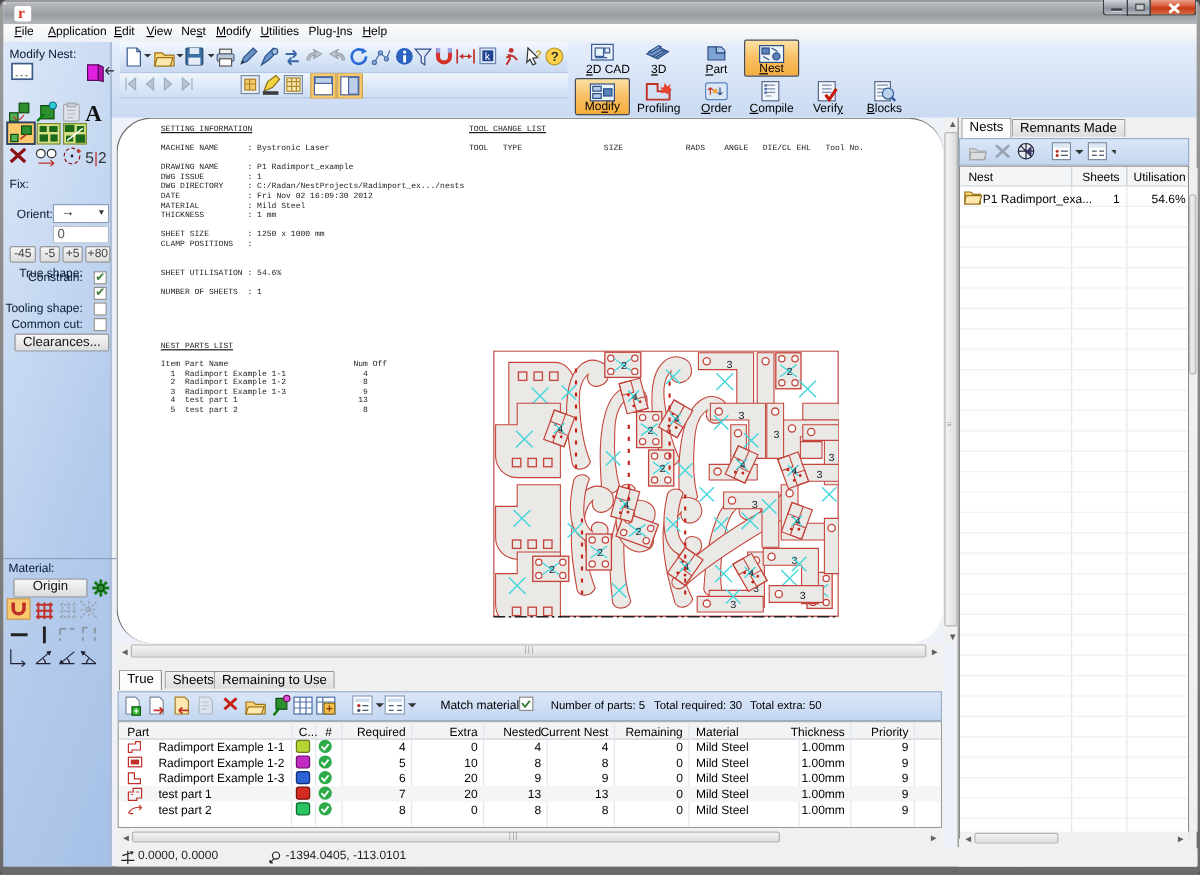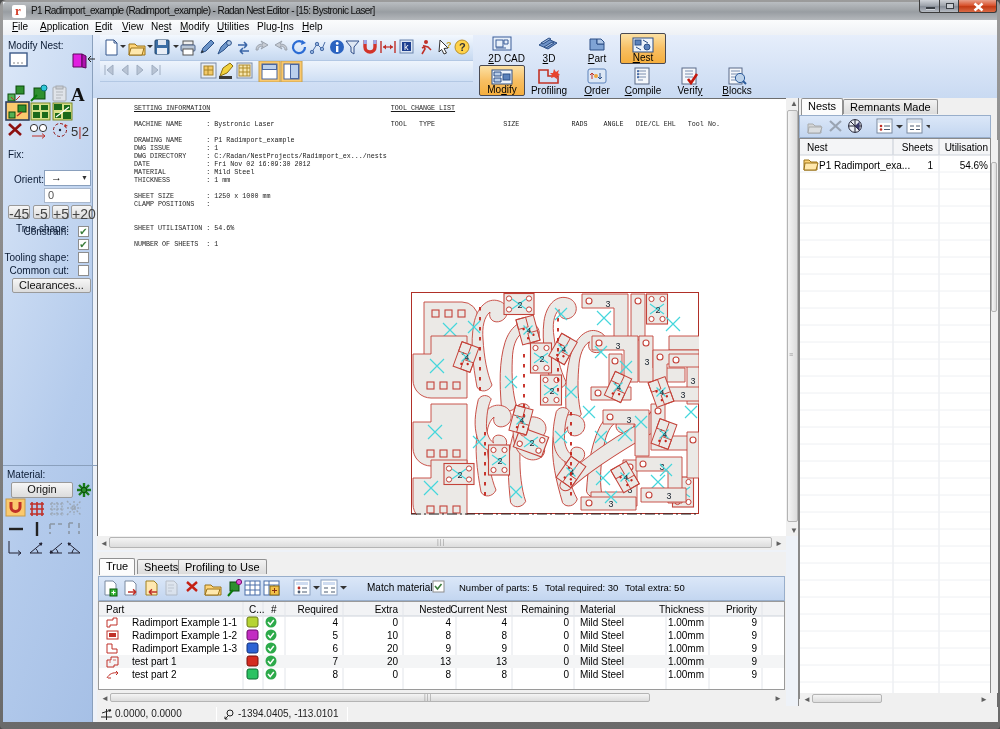--- a/index.html
+++ b/index.html
@@ -36,23 +36,23 @@
 .bigbtn { position:absolute; width:46px; height:31px; text-align:center; font-size:10px; color:#000; }
 .bigbtn .lbl { position:absolute; bottom:0px; width:100%; font-size:10px; }
 .bigbtn.on { background:linear-gradient(#fce1a4,#f8bf63 50%,#f5ae3d); border:1px solid #4a4a52; border-radius:2px;}
 .bigbtn u { text-decoration:underline; }
 .bicon { position:absolute; left:50%; transform:translateX(-50%); top:2px; }
 
 #lpanel { position:absolute; left:3px; top:35px; width:90px; height:687px;
   background:linear-gradient(110deg,#dce8f8,#b4cbec 60%,#a6c0e6); border-right:1px solid #8aa0bd;}
 #lpanel .cap { position:absolute; font-size:10px; color:#0a1a33; white-space:nowrap; }
 .ck { position:absolute; width:11px; height:11px; background:#fff; border:1px solid #8e8e8e; font-size:10px; line-height:10px; text-align:center; color:#3a7d3a; }
-.sbtn { position:absolute; height:14px; background:linear-gradient(#f6f6f6,#dcdcdc); border:1px solid #9a9a9a; border-radius:2px; font-size:14px; text-align:center; color:#444;}
-
-#doc { position:absolute; left:97px; top:98px; width:689px; height:438px; background:#fff; border-left:1px solid #6d6d6d; border-top:1px solid #6d6d6d; }
+.sbtn { position:absolute; height:14px; background:linear-gradient(#f6f6f6,#dcdcdc); border:1px solid #9a9a9a; border-radius:2px; font-size:10px; text-align:center; color:#444;}
+
+#doc { position:absolute; left:97px; top:98px; width:689px; height:438px; background:#fff; border-left:1px solid #6d6d6d; border-top:1px solid #6d6d6d;border-radius:29px; }
 #doc pre { font-family:"Liberation Mono",monospace; font-size:6.7px; line-height:8px; color:#1a1a1a; position:absolute; letter-spacing:0; }
 .hscroll { position:absolute; background:#f0f0f0; }
 .vscroll { position:absolute; background:#f0f0f0; }
 .thumb { position:absolute; background:linear-gradient(#f4f4f4,#dcdcdc); border:1px solid #b4b4b4; border-radius:2px;}
 .thumbv { position:absolute; background:linear-gradient(90deg,#f4f4f4,#dcdcdc); border:1px solid #b4b4b4; border-radius:2px;}
 .sarrow { position:absolute; font-size:8px; color:#606060; }
 
 #rpanel { position:absolute; left:798px; top:98px; width:199px; height:624px; background:#f0f0f0; border-left:1px solid #898989;}
 .tab { position:absolute; font-size:11px; color:#000; border:1px solid #919191; border-bottom:none; background:linear-gradient(#f2f2f2,#dcdcdc); padding:1px 6px; border-radius:2px 2px 0 0; height:15px;}
 .tab.active { background:#fcfcfc; height:17px; z-index:3;text-align:right;}
@@ -68,21 +68,20 @@
 svg { display:block; }
 </style>
 </head>
 <body>
 <div id="frame"></div>
 <div id="inner"></div>
 <div id="titlebar">
   <div id="ticon">
       <span>r</span>
     </div>
-  <div class="ttl">P1 Radimport_example (Radimport_example) - Radan Nest Editor - [15: Bystronic Laser]</div>
 </div>
 <div class="winbtn" id="btnmin">
     <span style="position:absolute;left:6px;top:7px;width:9px;height:3px;background:#3a3f45;border-bottom:1px solid #cfd3d8;"></span>
   </div>
 <div class="winbtn" id="btnmax">
     <span style="position:absolute;left:6px;top:3px;width:8px;height:6px;border:1.5px solid #3a3f45;background:#c8ccd1;"></span>
   </div>
 <div class="winbtn" id="btncls">
     <svg style="position:absolute;left:14px;top:2px;" width="11" height="10">
       <path d="M1.5 1.5l8 7m0-7l-8 7" stroke="#fff" stroke-width="2.4"></path>
@@ -387,21 +386,21 @@
  <div class="cap" style="left:5px;top:114px;">Fix:</div>
  <div class="cap" style="left:11px;top:139px;">Orient:</div>
  <div class="abs" style="left:41px;top:135px;width:47px;height:16px;background:#fff;border:1px solid #8aa0bd;">
    <span style="position:absolute;left:6px;top:0px;font-size:11px;">→</span>
    <span style="position:absolute;right:2px;top:3px;font-size:7px;color:#333;">▼</span>
     </div>
  <div class="abs" style="left:41px;top:153px;width:47px;height:15px;background:#fff;border:1px solid #aab8cc;font-size:11px;color:#555;padding-left:3px;">0</div>
  <div class="sbtn" style="left:5px;top:170px;width:22px;">-45</div>
  <div class="sbtn" style="left:30px;top:170px;width:17px;">-5</div>
  <div class="sbtn" style="left:49px;top:170px;width:17px;">+5</div>
- <div class="sbtn" style="left:68px;top:170px;width:21px;">+20</div>
+ <div class="sbtn" style="left:68px;top:170px;width:21px;">+80</div>
  <div class="cap" style="right:23px;top:191px;">Constrain:</div>
     <div class="ck" style="left:75px;top:191px;">✔</div>
  <div class="cap" style="right:23px;top:188px;">True shape:</div>
     <div class="ck" style="left:75px;top:204px;">✔</div>
  <div class="cap" style="right:23px;top:217px;">Tooling shape:</div>
     <div class="ck" style="left:75px;top:217px;"></div>
  <div class="cap" style="right:23px;top:230px;">Common cut:</div>
     <div class="ck" style="left:75px;top:230px;"></div>
  <div class="sbtn" style="left:9px;top:243px;width:79px;height:15px;font-size:11px;color:#111;">Clearances...</div>
  <div class="abs" style="left:0;top:430px;width:94px;height:1px;background:#8aa0bd;"></div>
@@ -466,20 +465,28 @@
 MATERIAL          : Mild Steel
 THICKNESS         : 1 mm
 
 SHEET SIZE        : 1250 x 1000 mm
 CLAMP POSITIONS   :
 
 
 SHEET UTILISATION : 54.6%
 
 NUMBER OF SHEETS  : 1</pre>
+  <pre style="left:36px; top:187px; line-height:7.5px;"><u>NEST PARTS LIST</u>
+
+Item Part Name                          Num Off
+  1  Radimport Example 1-1                4
+  2  Radimport Example 1-2                8
+  3  Radimport Example 1-3                9
+  4  test part 1                         13
+  5  test part 2                          8</pre>
   <div id="nest" style="position:absolute; left:313px; top:193px;">
       <svg width="288" height="223" viewBox="0 0 288 223">
         <rect x="0.5" y="0.5" width="287" height="221" fill="#fff" stroke="#b03028" stroke-width="1"></rect>
         <path d="M13,10 h38 a16,16 0 0 1 16,16 v30 a16,16 0 0 1 -16,16 h-10 v-12 h-16 v12 h-12 z" fill="#ebe9e6" stroke="#c4433a" stroke-width="0.9"></path>
         <rect x="21" y="18" width="7" height="7" fill="none" stroke="#c4433a" stroke-width="1.1"></rect>
         <rect x="34" y="18" width="7" height="7" fill="none" stroke="#c4433a" stroke-width="1.1"></rect>
         <rect x="47" y="18" width="7" height="7" fill="none" stroke="#c4433a" stroke-width="1.1"></rect>
         <path d="M32,31 L46,45 M46,31 L32,45" stroke="#45d6dc" stroke-width="1.2" fill="none"></path>
         <path d="M20,44 h36 v62 h-36 a18,18 0 0 1 -18,-18 v-26 h18 z" fill="#ebe9e6" stroke="#c4433a" stroke-width="0.9"></path>
         <rect x="16" y="90" width="7" height="7" fill="none" stroke="#c4433a" stroke-width="1.1"></rect>
@@ -895,21 +902,21 @@
  <div class="vscroll" style="left:192px; top:42px; width:7px; height:553px;">
   <div class="thumbv" style="left:0px; top:22px; width:6px; height:150px;"></div>
  </div>
  <div class="abs" style="left:0px;top:609px;width:199px;height:15px;background:#f0f0f0;">
   <span class="sarrow" style="left:170px;top:3px;">◄</span>
       <span class="sarrow" style="left:184px;top:3px;">►</span>
  </div>
 </div>
 <div id="bpanel">
  <div class="tab" style="left:40px;top:7px;">Sheets</div>
- <div class="tab" style="left:81px;top:7px;">Profiling to Use</div>
+ <div class="tab" style="left:81px;top:7px;">Remaining to Use</div>
  <div class="tab active" style="left:2px;top:6px;">True</div>
  <div id="btoolbar">
   <svg width="685" height="23" viewBox="0 0 685 23">
    <g transform="translate(5,4)">
           <path d="M1 0h8l3 3v11H1z" fill="#fff" stroke="#7a8aa0"></path>
           <rect x="6" y="8" width="7" height="7" fill="#35b435" stroke="#0a5a0a"></rect>
           <path d="M9.5 9.5v4M7.5 11.5h4" stroke="#fff"></path>
         </g>
    <g transform="translate(25,4)">
           <path d="M1 0h8l3 3v11H1z" fill="#fff" stroke="#7a8aa0"></path>

